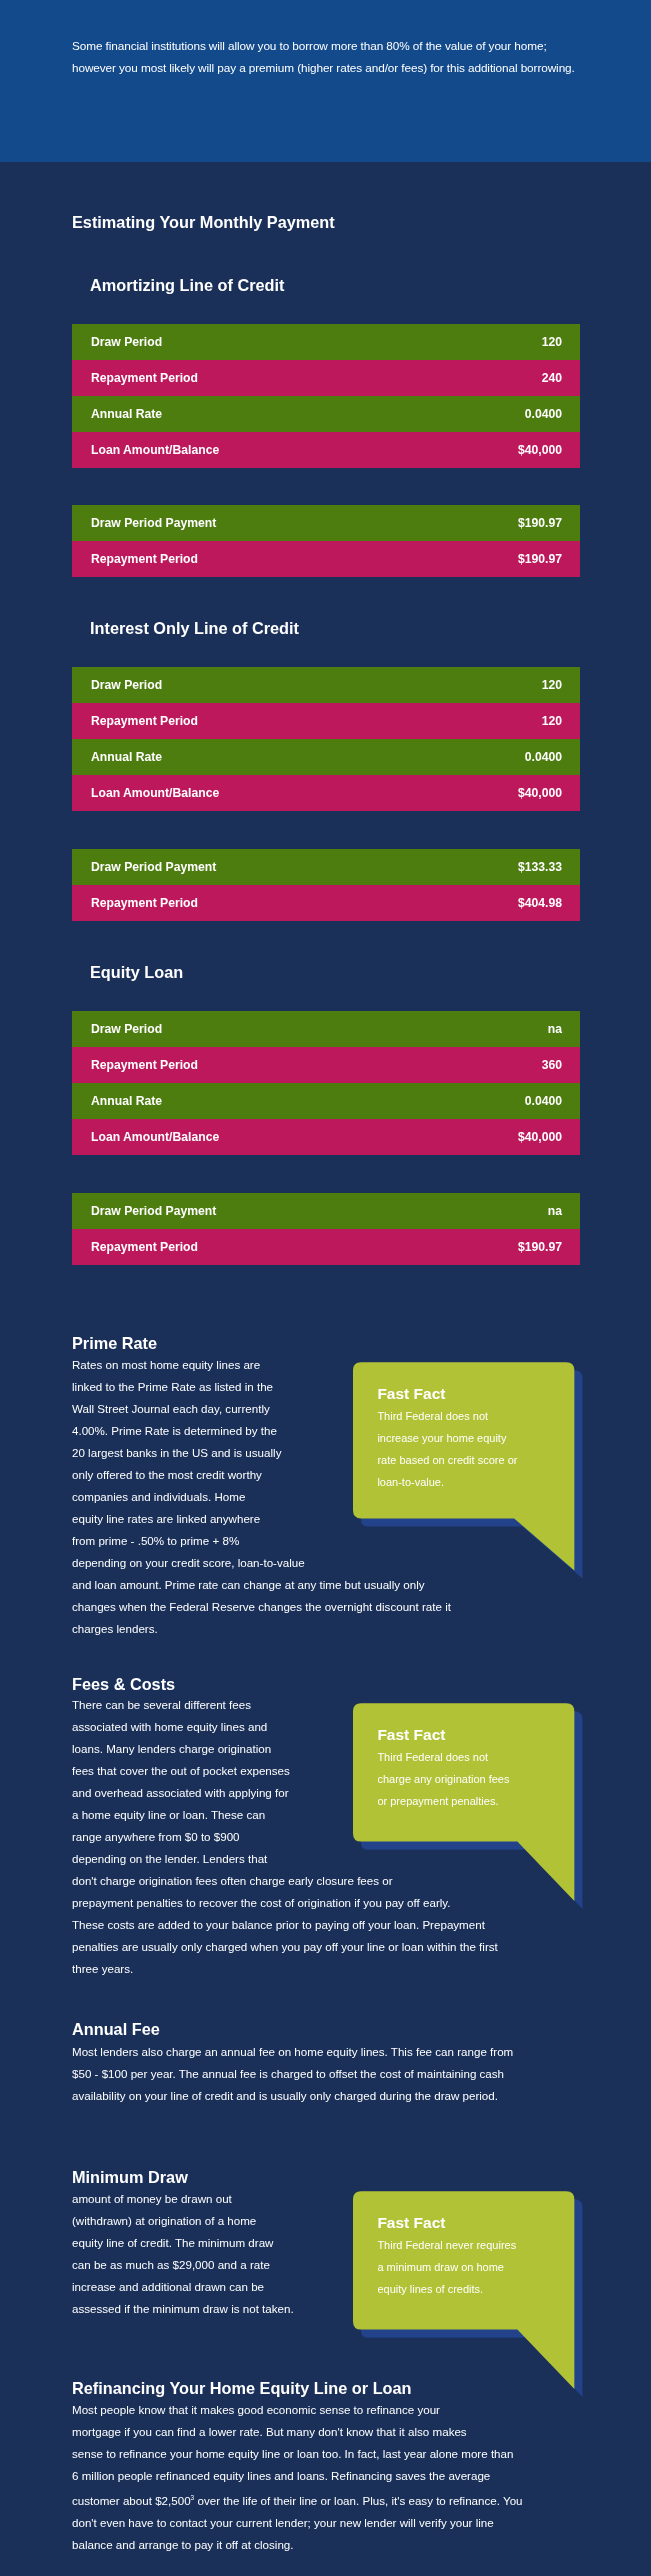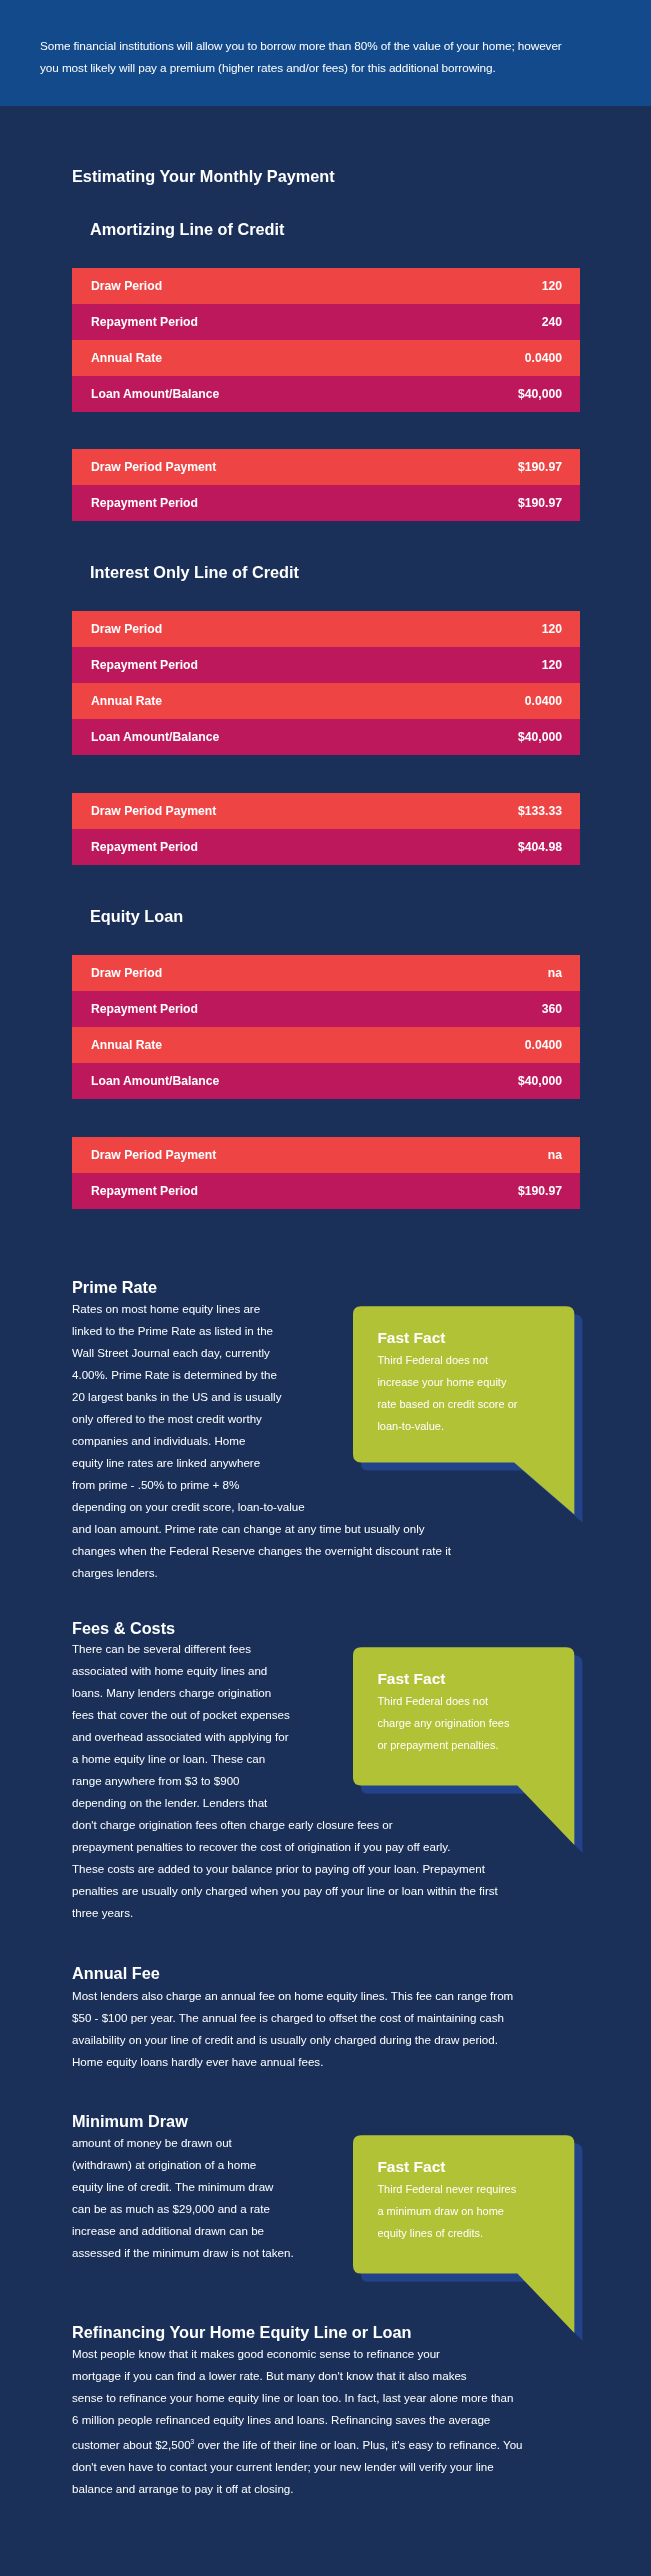--- a/index.html
+++ b/index.html
@@ -1,42 +1,42 @@
 <!DOCTYPE html>
 <html style="font-size:13px"><head>
 <meta charset="utf-8">
 <style>
   * { box-sizing: border-box; margin: 0; padding: 0; }
   html, body { width: 652px; background: #1a3059; }
   body { font-family: "Liberation Sans", "DejaVu Sans", sans-serif; color: #ffffff; }
   .header-band {
     background: #134a8b;
-    height: 106px;
-    padding: 35px 72px 0 40px;
+    height: 162px;
+    padding: 35px 72px 0 72px;
   }
   .header-band p {
     font-size: 11.8px;
     line-height: 22px;
     letter-spacing: -0.1px;
   }
   .main { position: relative; height: 2427px; }
   .abs { position: absolute; }
   .h-main { font-weight: bold; font-size: 16.3px; left: 72px; }
   .h-sub { font-weight: bold; font-size: 16.3px; left: 90px; }
   .table { position: absolute; left: 72px; width: 508px; }
   .row {
     height: 36px;
     display: flex;
     justify-content: space-between;
     align-items: center;
     padding: 0 18px 0 19px;
     font-weight: bold;
     font-size: 12.2px;
   }
-  .row.green { background: #ef4444; }
+  .row.green { background: #4d7c0f; }
   .row.blue { background: #be185d; }
   .section-title { font-weight: bold; font-size: 16.3px; left: 72px; }
   .body-text {
     font-size: 11.6px;
     line-height: 22px;
     left: 72px;
     width: 513px;
   }
   .callout { position: absolute; width: 236px; }
   .callout svg { position: absolute; left: 0; top: 0; }
@@ -47,21 +47,21 @@
 </style>
 </head>
 <body>
 
 <div class="header-band">
   <p>Some financial institutions will allow you to borrow more than 80% of the value of your home; however you most likely will pay a premium (higher rates and/or fees) for this additional borrowing.</p>
 </div>
 
 <div class="main">
 
-  <div class="abs h-main" style="top:61px;">Estimating Your Monthly Payment</div>
+  <div class="abs h-main" style="top:51px;">Estimating Your Monthly Payment</div>
 
   <div class="abs h-sub" style="top:114px;">Amortizing Line of Credit</div>
   <div class="table" style="top:162px;">
     <div class="row green">
         <span>Draw Period</span>
         <span>120</span>
       </div>
     <div class="row blue">
         <span>Repayment Period</span>
         <span>240</span>
@@ -179,21 +179,21 @@
   </div>
 
   <div class="abs section-title" style="top:1513px;">Fees &amp; Costs</div>
   <div class="abs body-text" style="top:1532px;">
     <div>There can be several different fees</div>
     <div>associated with home equity lines and</div>
     <div>loans. Many lenders charge origination</div>
     <div>fees that cover the out of pocket expenses</div>
     <div>and overhead associated with applying for</div>
     <div>a home equity line or loan. These can</div>
-    <div>range anywhere from $3 to $900</div>
+    <div>range anywhere from $0 to $900</div>
     <div>depending on the lender. Lenders that</div>
     <div>don't charge origination fees often charge early closure fees or</div>
     <div>prepayment penalties to recover the cost of origination if you pay off early.</div>
     <div>These costs are added to your balance prior to paying off your loan. Prepayment</div>
     <div>penalties are usually only charged when you pay off your line or loan within the first</div>
     <div>three years.</div>
   </div>
   <div class="callout" style="left:353px; top:1541px; height:212px;">
     <svg width="236" height="212" viewBox="0 0 290 260">
       <path d="M18 10 H272 Q282 10 282 20 V253 L212 180 H18 Q10 180 10 172 V18 Q10 10 18 10 Z" fill="#22428a"></path>
@@ -207,21 +207,20 @@
         <div>or prepayment penalties.</div>
       </div>
     </div>
   </div>
 
   <div class="abs section-title" style="top:1858px;">Annual Fee</div>
   <div class="abs body-text" style="top:1879px;">
     <div>Most lenders also charge an annual fee on home equity lines.  This fee can range from</div>
     <div>$50 - $100 per year. The annual fee is charged to offset the cost of maintaining cash</div>
     <div>availability on your line of credit and is usually only charged during the draw period.</div>
-    <div>Home equity loans hardly ever have annual fees.</div>
   </div>
 
   <div class="abs section-title" style="top:2006px;">Minimum Draw</div>
   <div class="abs body-text" style="top:2026px;">
     <div>amount of money be drawn out</div>
     <div>(withdrawn) at origination of a home</div>
     <div>equity line of credit. The minimum draw</div>
     <div>can be as much as $29,000 and a rate</div>
     <div>increase and additional drawn can be</div>
     <div>assessed if the minimum draw is not taken.</div>

